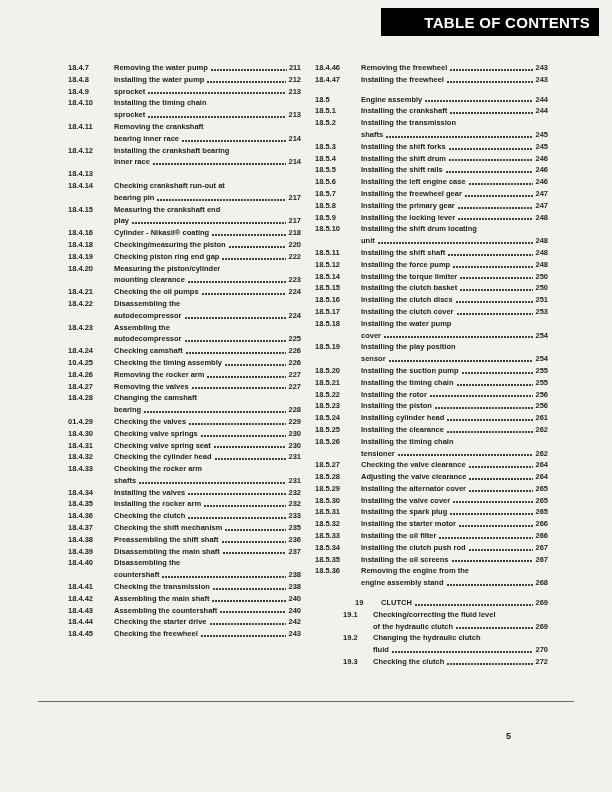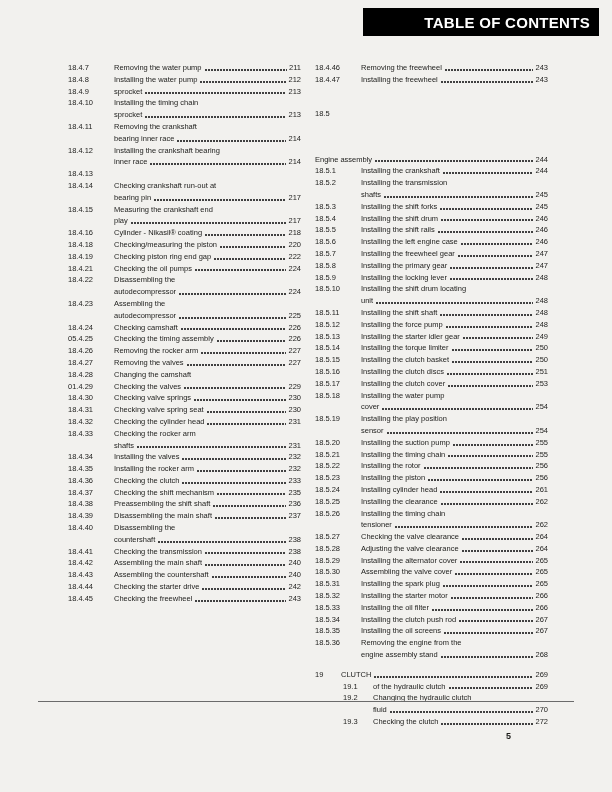--- a/index.html
+++ b/index.html
@@ -8,40 +8,41 @@
     position: relative;
     overflow: hidden;
     background: var(--page-bg, #f2f1ee);
     color: var(--text, #1d1d1b);
     font-family: "Liberation Sans", sans-serif;
   }
   .header-bar {
     position: absolute;
     top: 8px;
     right: 13px;
-    width: 236px;
+    width: 218px;
     height: 28px;
     background: var(--header-bg, #000000);
     color: var(--header-text, #ffffff);
     display: flex;
     align-items: center;
     justify-content: flex-end;
     padding: 0 9px;
     font-weight: bold;
     font-size: 15px;
     letter-spacing: 0.3px;
     white-space: nowrap;
   }
   .toc {
     position: absolute;
     top: 62px;
     left: 68px;
     right: 64px;
     display: flex;
     gap: 14px;
+    font-weight: bold;
   }
   .col { flex: 1 1 0; min-width: 0; }
   .toc-row {
     display: flex;
     font-size: 7.5px;
     line-height: 11.8px;
   }
   .num { flex: 0 0 46px; }
   .body { flex: 1 1 auto; min-width: 0; }
   .line { white-space: nowrap; }
@@ -52,23 +53,23 @@
     min-width: 6px;
     align-self: flex-end;
     height: 2px;
     margin: 0 2px 3px 3px;
     background-image: radial-gradient(circle at 1px 1px, var(--dots, #3c3c3c) 0.7px, transparent 1px);
     background-size: 3px 2px;
     background-repeat: repeat-x;
     background-position: left bottom;
   }
   .page { flex: 0 0 auto; }
-  .lvl-section { margin-top: 22px; flex-direction: column; }
+  .lvl-section { margin-top: 8px; }
   .lvl-chapter { margin-top: 8px; }
-  .lvl-chapter .num { flex-basis: 26px; }
+  .lvl-chapter .num { flex-basis: 26px; margin-left: 40px; }
   .lvl-section2 { padding-left: 22px; }
   .lvl-section2 .num { flex-basis: 30px; margin-left: 6px; }
   .footer-rule {
     position: absolute;
     left: 38px;
     right: 38px;
     top: 701px;
     border-top: 1px solid var(--rule, #6b6b6b);
   }
   .page-number {
@@ -200,20 +201,31 @@
           <span class="num">18.4.19</span>
           <div class="body">
             <div class="line last">
               <span class="txt">Checking piston ring end gap</span>
               <span class="leader"></span>
               <span class="page">222</span>
             </div>
           </div>
         </div>
         <div class="toc-row lvl-sub">
+          <span class="num">18.4.20</span>
+          <div class="body">
+            <div class="line">Measuring the piston/cylinder</div>
+            <div class="line last">
+              <span class="txt">mounting clearance</span>
+              <span class="leader"></span>
+              <span class="page">223</span>
+            </div>
+          </div>
+        </div>
+        <div class="toc-row lvl-sub">
           <span class="num">18.4.21</span>
           <div class="body">
             <div class="line last">
               <span class="txt">Checking the oil pumps</span>
               <span class="leader"></span>
               <span class="page">224</span>
             </div>
           </div>
         </div>
         <div class="toc-row lvl-sub">
@@ -242,21 +254,21 @@
           <span class="num">18.4.24</span>
           <div class="body">
             <div class="line last">
               <span class="txt">Checking camshaft</span>
               <span class="leader"></span>
               <span class="page">226</span>
             </div>
           </div>
         </div>
         <div class="toc-row lvl-sub">
-          <span class="num">05.4.25</span>
+          <span class="num">10.4.25</span>
           <div class="body">
             <div class="line last">
               <span class="txt">Checking the timing assembly</span>
               <span class="leader"></span>
               <span class="page">226</span>
             </div>
           </div>
         </div>
         <div class="toc-row lvl-sub">
           <span class="num">18.4.26</span>
@@ -275,20 +287,25 @@
               <span class="txt">Removing the valves</span>
               <span class="leader"></span>
               <span class="page">227</span>
             </div>
           </div>
         </div>
         <div class="toc-row lvl-sub">
           <span class="num">18.4.28</span>
           <div class="body">
             <div class="line">Changing the camshaft</div>
+            <div class="line last">
+              <span class="txt">bearing</span>
+              <span class="leader"></span>
+              <span class="page">228</span>
+            </div>
           </div>
         </div>
         <div class="toc-row lvl-sub">
           <span class="num">01.4.29</span>
           <div class="body">
             <div class="line last">
               <span class="txt">Checking the valves</span>
               <span class="leader"></span>
               <span class="page">229</span>
             </div>
@@ -604,30 +621,20 @@
           <span class="num">18.5.12</span>
           <div class="body">
             <div class="line last">
               <span class="txt">Installing the force pump</span>
               <span class="leader"></span>
               <span class="page">248</span>
             </div>
           </div>
         </div>
         <div class="toc-row lvl-sub">
-          <span class="num">18.5.13</span>
-          <div class="body">
-            <div class="line last">
-              <span class="txt">Installing the starter idler gear</span>
-              <span class="leader"></span>
-              <span class="page">249</span>
-            </div>
-          </div>
-        </div>
-        <div class="toc-row lvl-sub">
           <span class="num">18.5.14</span>
           <div class="body">
             <div class="line last">
               <span class="txt">Installing the torque limiter</span>
               <span class="leader"></span>
               <span class="page">250</span>
             </div>
           </div>
         </div>
         <div class="toc-row lvl-sub">
@@ -780,21 +787,21 @@
               <span class="txt">Installing the alternator cover</span>
               <span class="leader"></span>
               <span class="page">265</span>
             </div>
           </div>
         </div>
         <div class="toc-row lvl-sub">
           <span class="num">18.5.30</span>
           <div class="body">
             <div class="line last">
-              <span class="txt">Assembling the valve cover</span>
+              <span class="txt">Installing the valve cover</span>
               <span class="leader"></span>
               <span class="page">265</span>
             </div>
           </div>
         </div>
         <div class="toc-row lvl-sub">
           <span class="num">18.5.31</span>
           <div class="body">
             <div class="line last">
               <span class="txt">Installing the spark plug</span>
@@ -860,20 +867,21 @@
             <div class="line last">
               <span class="txt">CLUTCH</span>
               <span class="leader"></span>
               <span class="page">269</span>
             </div>
           </div>
         </div>
         <div class="toc-row lvl-section2">
           <span class="num">19.1</span>
           <div class="body">
+            <div class="line">Checking/correcting the fluid level</div>
             <div class="line last">
               <span class="txt">of the hydraulic clutch</span>
               <span class="leader"></span>
               <span class="page">269</span>
             </div>
           </div>
         </div>
         <div class="toc-row lvl-section2">
           <span class="num">19.2</span>
           <div class="body">

